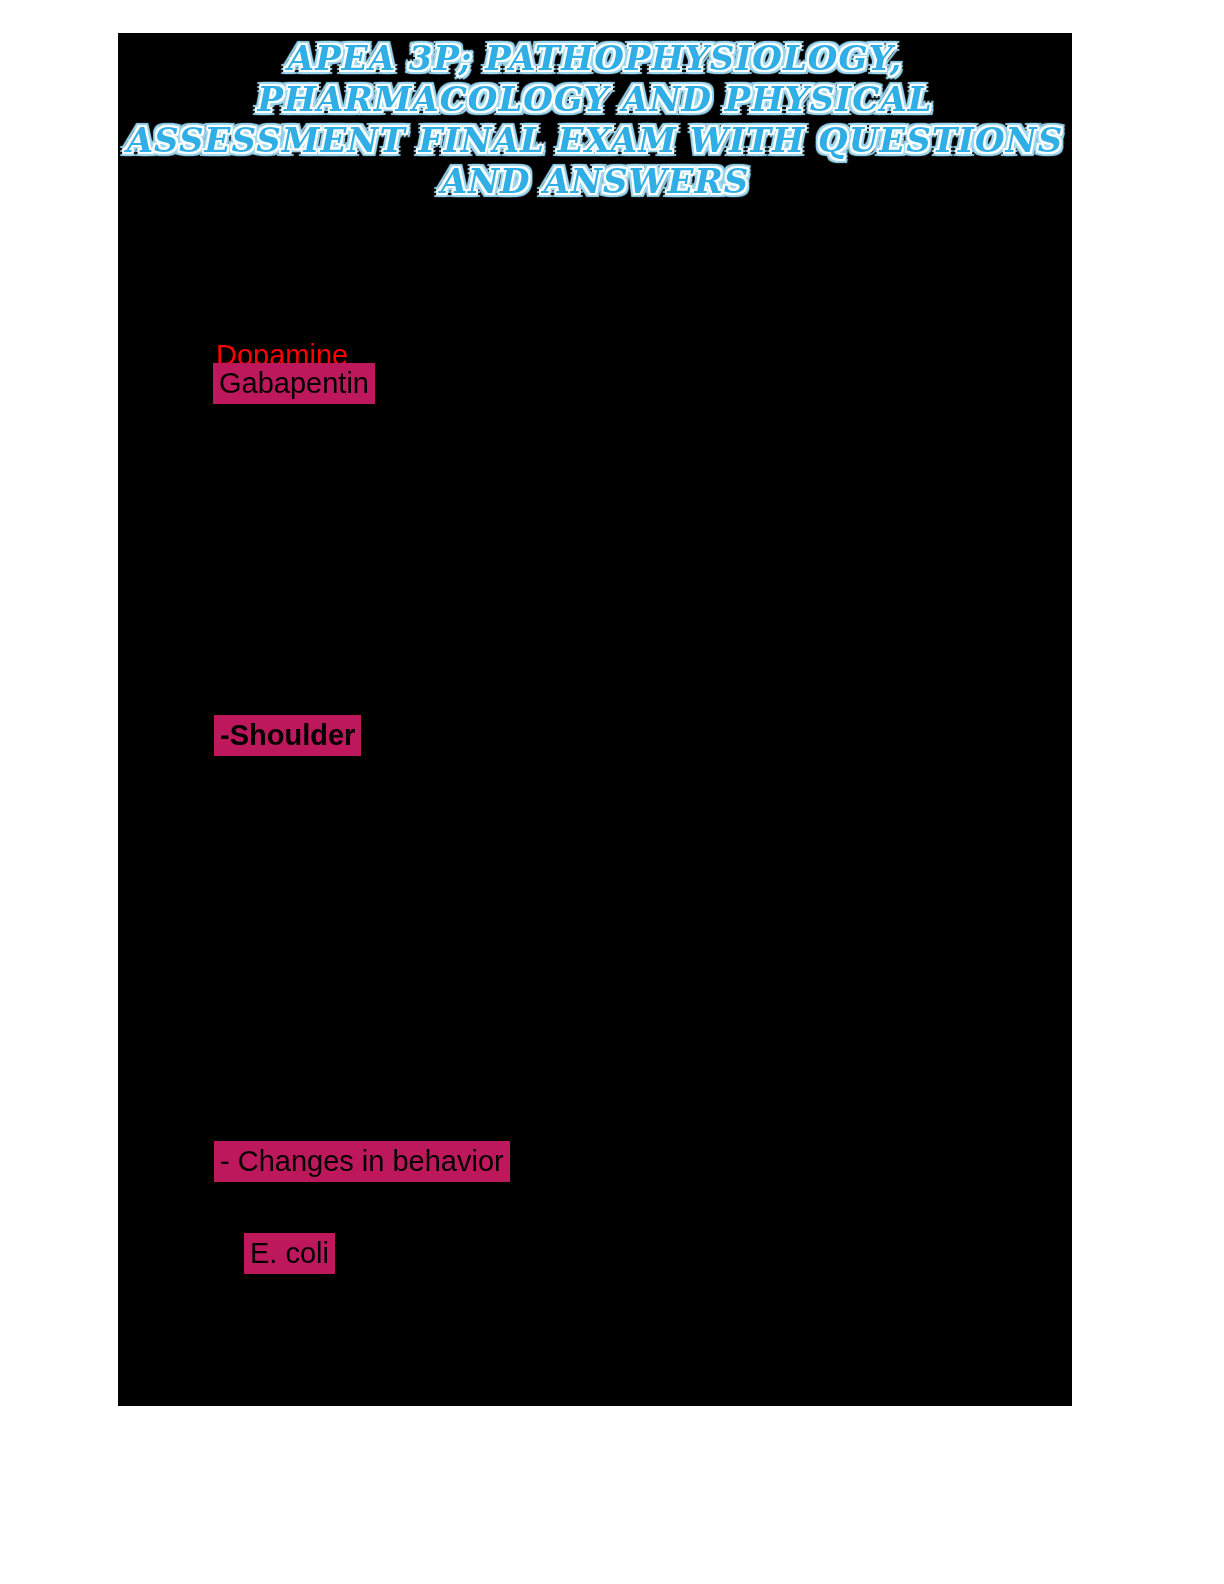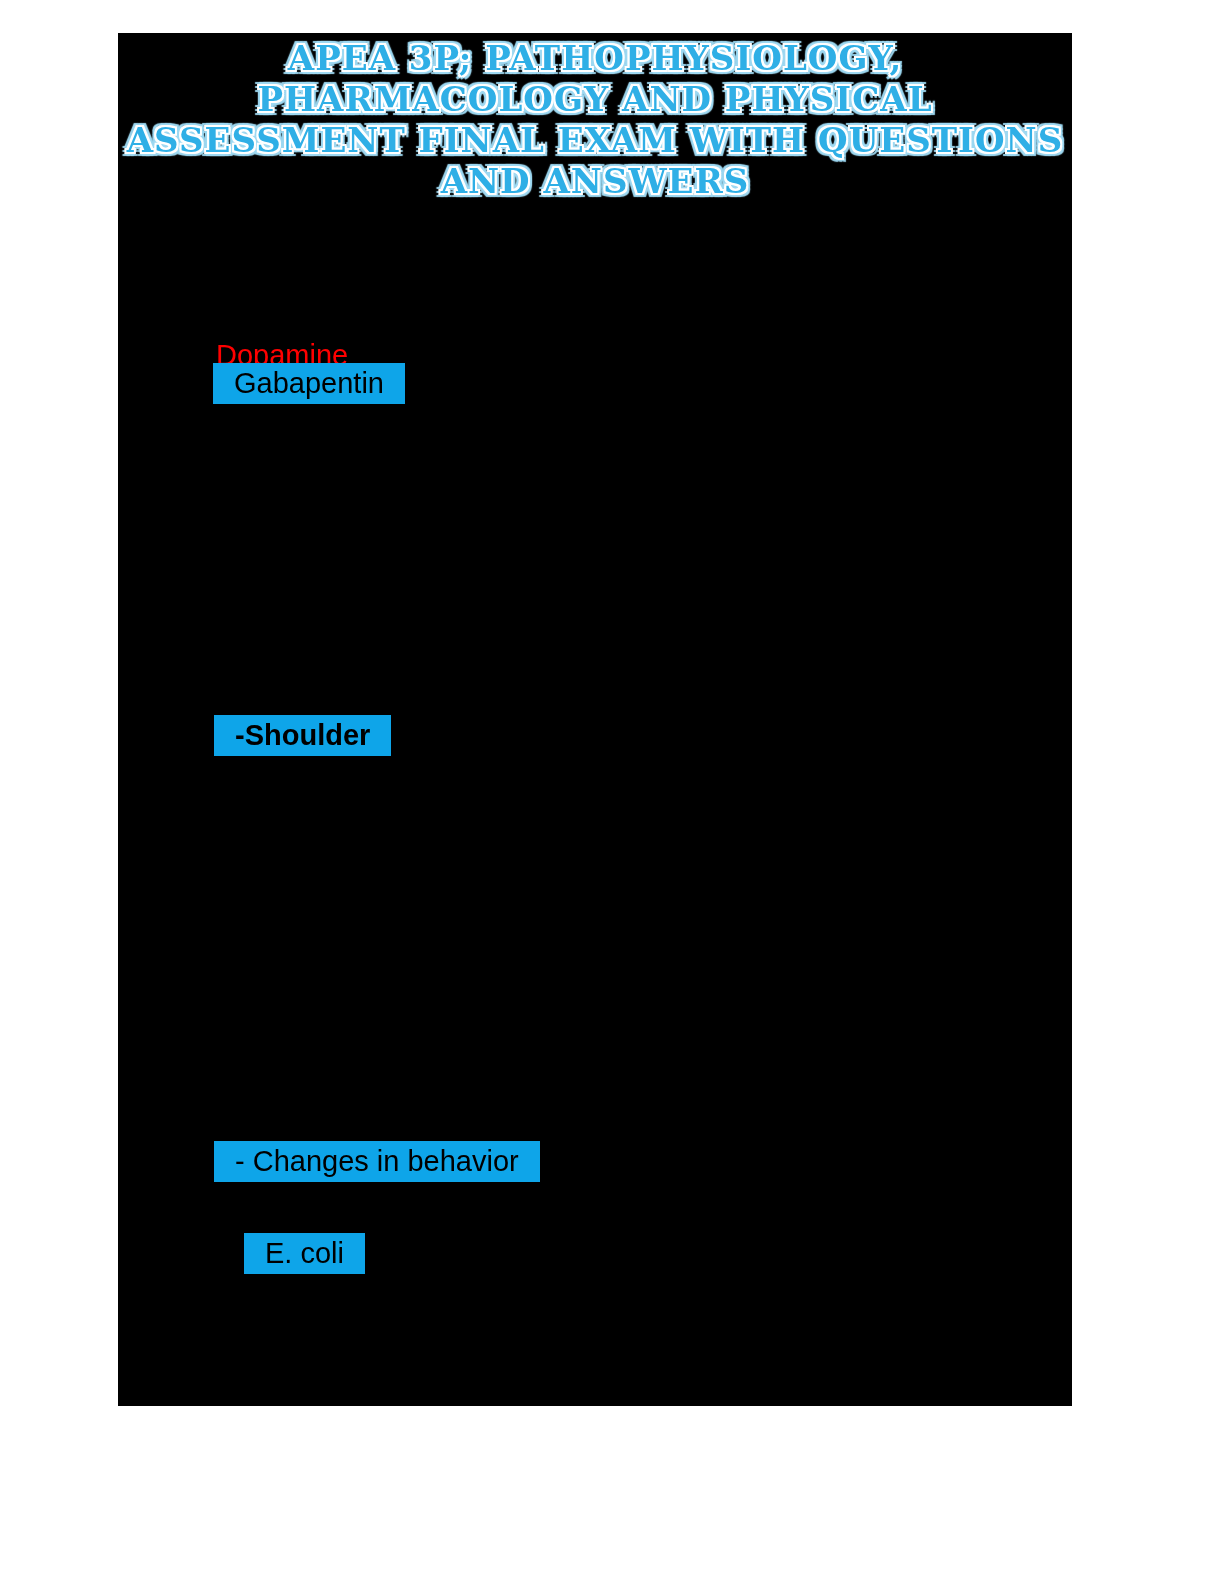--- a/index.html
+++ b/index.html
@@ -44,32 +44,33 @@
     color: #2FAFE6;
     text-shadow:
       -2px -2px 0 #ffffff,  2px -2px 0 #ffffff,
       -2px  2px 0 #ffffff,  2px  2px 0 #ffffff,
       -2px  0   0 #ffffff,  2px  0   0 #ffffff,
        0   -2px 0 #ffffff,  0    2px 0 #ffffff,
       -4px -4px 1px #9ED9F2,  4px -4px 1px #9ED9F2,
       -4px  4px 1px #9ED9F2,  4px  4px 1px #9ED9F2,
       -4px  0   1px #9ED9F2,  4px  0   1px #9ED9F2,
        0   -4px 1px #9ED9F2,  0    4px 1px #9ED9F2;
+    font-style: italic;
   }
   .doc-title span { display: block; }
   .answer {
     position: absolute;
     font-size: 29px;
     line-height: 41px;
     white-space: nowrap;
     color: #000000;
   }
   .answer.hl {
-    background: #0ea5e9;
-    padding: 0 21px;
+    background: #be185d;
+    padding: 0 6px;
   }
   .answer.red {
     color: #FF0000;
     line-height: 36px;
   }
   .ans-dopamine  { left: 98px;  top: 304px; text-align: center;  }
   .ans-gabapentin{ left: 95px;  top: 330px;  }
   .ans-shoulder  { left: 96px;  top: 682px; font-weight: bold;  }
   .ans-changes   { left: 96px;  top: 1108px; }
   .ans-ecoli     { left: 104px;  top: 1200px; margin-left: 22px; }

